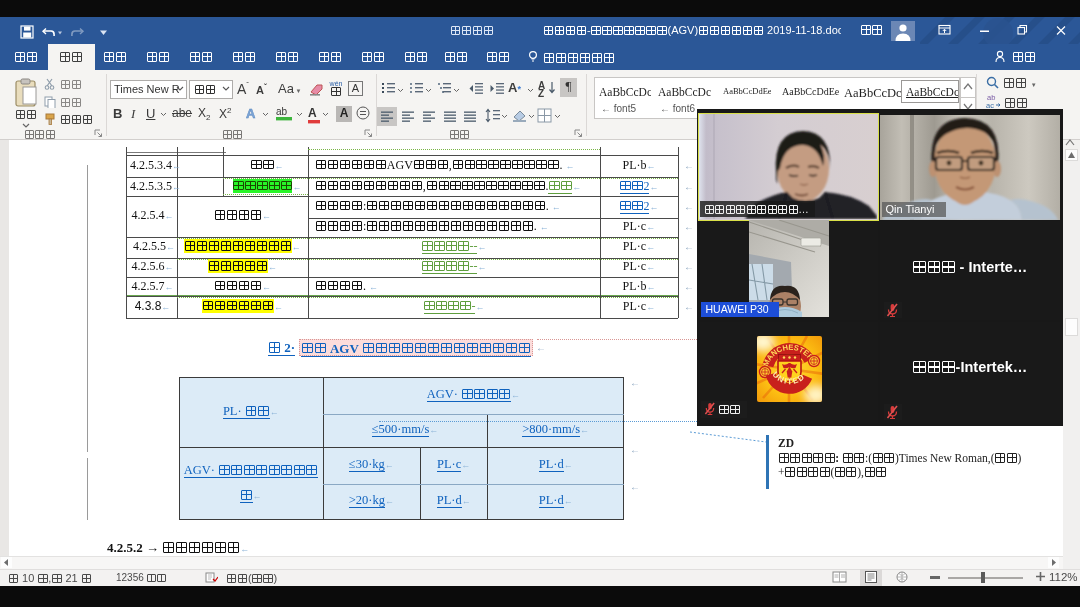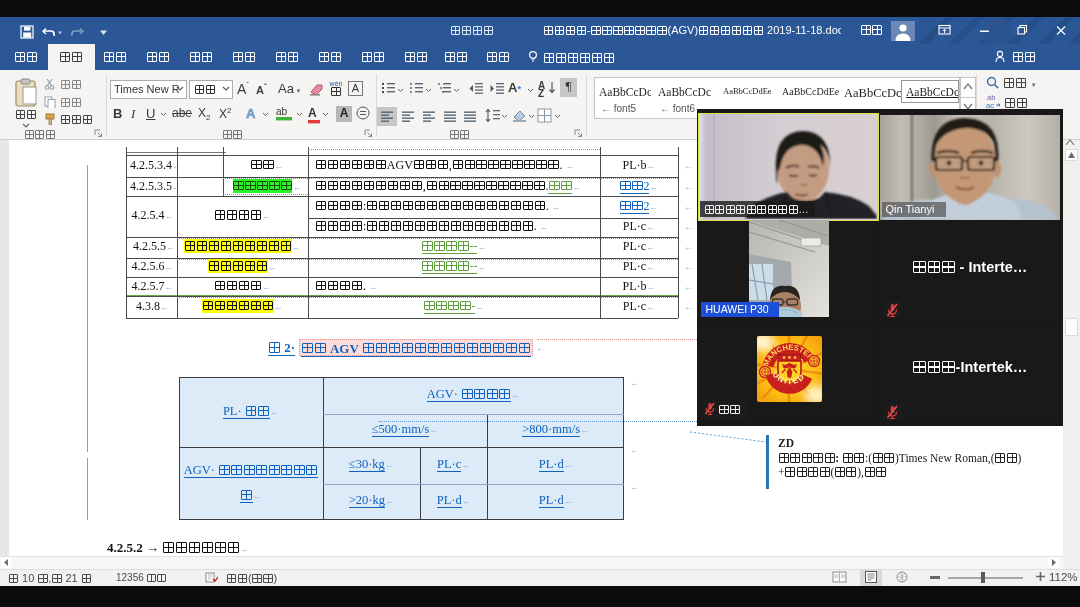--- a/index.html
+++ b/index.html
@@ -386,21 +386,21 @@
 <div class="abs" style="left:177px;top:237.8px;width:501px;height:0;border-top:1px dotted #7ab648"></div>
 <div class="abs" style="left:177px;top:258.8px;width:501px;height:0;border-top:1px dotted #7ab648"></div>
 <div class="abs" style="left:177px;top:297.2px;width:501px;height:0;border-top:1px dotted #7ab648"></div>
 <div class="abs" style="left:308px;top:148.5px;width:292px;height:0;border-top:1px dotted #7ab648"></div>
 <div class="abs" style="left:130px;top:157.5px;width:45px;height:16px;font-size:12px;color:#111;text-align:center;font-family:'Liberation Serif',serif;white-space:nowrap;overflow:visible">4.2.5.3.4<span class="mk">←</span></div>
 <div class="abs" style="left:130px;top:178.5px;width:45px;height:16px;font-size:12px;color:#111;text-align:center;font-family:'Liberation Serif',serif;white-space:nowrap;overflow:visible">4.2.5.3.5<span class="mk">←</span></div>
 <div class="abs" style="left:130px;top:208px;width:45px;height:16px;font-size:12px;color:#111;text-align:center;font-family:'Liberation Serif',serif;white-space:nowrap;overflow:visible">4.2.5.4<span class="mk">←</span></div>
 <div class="abs" style="left:130px;top:239px;width:45px;height:16px;font-size:12px;color:#111;text-align:right;font-family:'Liberation Serif',serif;white-space:nowrap;overflow:visible">4.2.5.5<span class="mk">←</span></div>
 <div class="abs" style="left:130px;top:259px;width:45px;height:16px;font-size:12px;color:#111;text-align:center;font-family:'Liberation Serif',serif;white-space:nowrap;overflow:visible">4.2.5.6<span class="mk">←</span></div>
 <div class="abs" style="left:130px;top:278.5px;width:45px;height:16px;font-size:12px;color:#111;text-align:center;font-family:'Liberation Serif',serif;white-space:nowrap;overflow:visible">4.2.5.7<span class="mk">←</span></div>
-<div class="abs" style="left:130px;top:298.5px;width:45px;height:16px;font-size:12px;color:#111;text-align:center;font-family:Liberation Serif, serif;white-space:nowrap;overflow:visible">4.3.8<span class="mk">←</span></div>
+<div class="abs" style="left:130px;top:298.5px;width:45px;height:16px;font-size:12px;color:#111;text-align:center;font-family:Liberation Sans, sans-serif;white-space:nowrap;overflow:visible">4.3.8<span class="mk">←</span></div>
 <div class="abs" style="left:226px;top:157.5px;width:82px;height:16px;font-size:12px;color:#111;text-align:center;font-family:'Liberation Serif',serif;white-space:nowrap;overflow:visible"><i></i><i></i><span class="mk">←</span></div>
 <div class="abs" style="left:226px;top:178.5px;width:82px;height:16px;font-size:12px;color:#111;text-align:center;font-family:'Liberation Serif',serif;white-space:nowrap;overflow:visible"><span style="background:#27f527;color:#1a4a00"><i></i><i></i><i></i><i></i><i></i></span><span class="mk">←</span></div>
 <div class="abs" style="left:177px;top:208px;width:131px;height:16px;font-size:12px;color:#111;text-align:center;font-family:'Liberation Serif',serif;white-space:nowrap;overflow:visible"><i></i><i></i><i></i><i></i><span class="mk">←</span></div>
 <div class="abs" style="left:177px;top:239px;width:131px;height:16px;font-size:12px;color:#111;text-align:center;font-family:'Liberation Serif',serif;white-space:nowrap;overflow:visible"><span style="background:#ffff00"><i></i><i></i><i></i><i></i><i></i><i></i><i></i><i></i><i></i></span><span class="mk">←</span></div>
 <div class="abs" style="left:177px;top:259px;width:131px;height:16px;font-size:12px;color:#111;text-align:center;font-family:'Liberation Serif',serif;white-space:nowrap;overflow:visible"><span style="background:#ffff00"><i></i><i></i><i></i><i></i><i></i></span><span class="mk">←</span></div>
 <div class="abs" style="left:177px;top:278.5px;width:131px;height:16px;font-size:12px;color:#111;text-align:center;font-family:'Liberation Serif',serif;white-space:nowrap;overflow:visible"><i></i><i></i><i></i><i></i><span class="mk">←</span></div>
 <div class="abs" style="left:177px;top:298.5px;width:131px;height:16px;font-size:12px;color:#111;text-align:center;font-family:'Liberation Serif',serif;white-space:nowrap;overflow:visible"><span style="background:#ffff00"><i></i><i></i><i></i><i></i><i></i><i></i></span><span class="mk">←</span></div>
 <div class="abs" style="left:315px;top:157.5px;width:285px;height:16px;font-size:12px;color:#111;text-align:left;font-family:'Liberation Serif',serif;white-space:nowrap;overflow:visible"><i></i><i></i><i></i><i></i><i></i><i></i>AGV<i></i><i></i><i></i>,<i></i><i></i><i></i><i></i><i></i><i></i><i></i><i></i><i></i>. <span class="mk">←</span></div>
 <div class="abs" style="left:315px;top:178.5px;width:285px;height:16px;font-size:12px;color:#111;text-align:left;font-family:'Liberation Serif',serif;white-space:nowrap;overflow:visible"><i></i><i></i><i></i><i></i><i></i><i></i><i></i><i></i><i></i>,<i></i><i></i><i></i><i></i><i></i><i></i><i></i><i></i><i></i><i></i>.<span class="u" style="color:#5f9e3e"><i></i><i></i></span><span class="mk">←</span></div>
 <div class="abs" style="left:315px;top:198.5px;width:285px;height:16px;font-size:12px;color:#111;text-align:left;font-family:'Liberation Serif',serif;white-space:nowrap;overflow:visible"><i></i><i></i><i></i><i></i>:<i></i><i></i><i></i><i></i><i></i><i></i><i></i><i></i><i></i><i></i><i></i><i></i><i></i><i></i><i></i>. <span class="mk">←</span></div>

